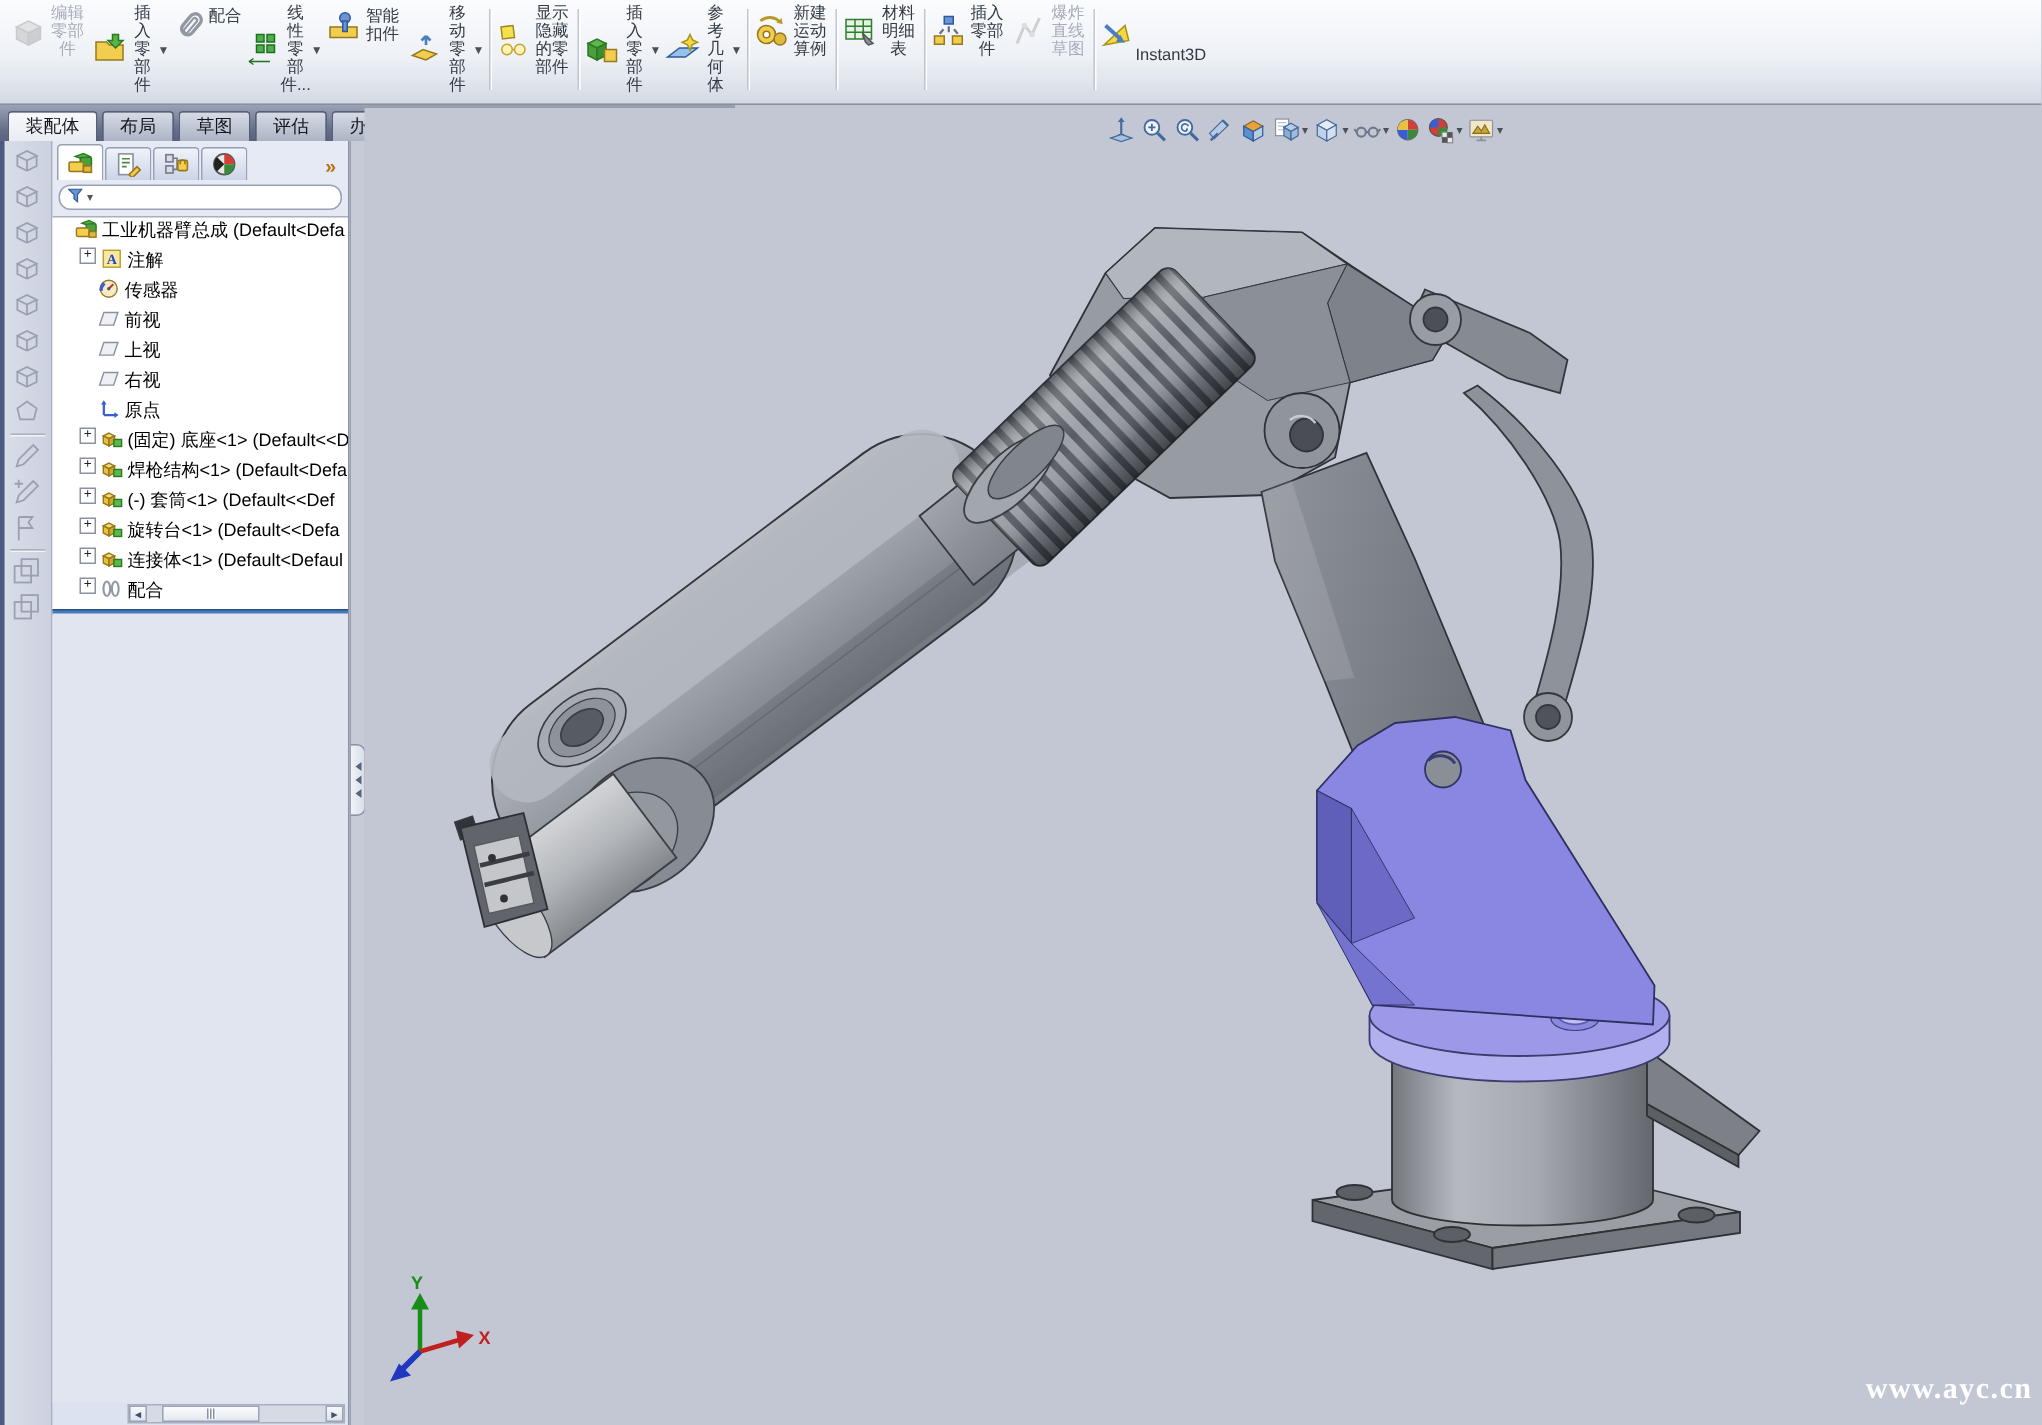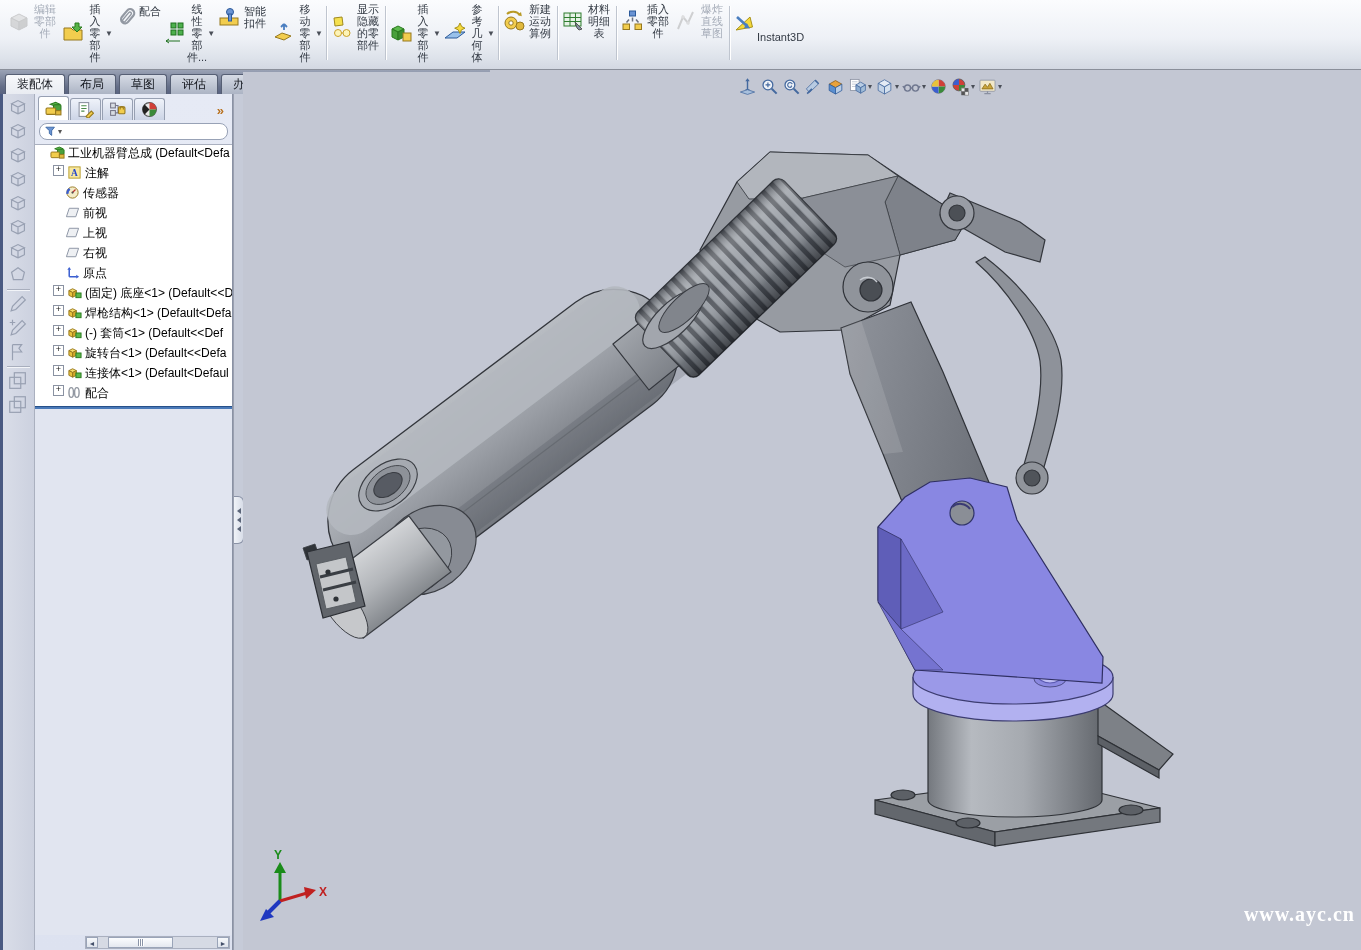--- a/index.html
+++ b/index.html
@@ -72,21 +72,21 @@
   #split-handle{position:absolute;left:0px;top:402px;width:9px;height:46px;
     background:linear-gradient(90deg,#f0f3f8,#d8dde8);border:1px solid #8a92a6;border-left:0;
     border-radius:0 6px 6px 0;display:flex;flex-direction:column;align-items:center;justify-content:center;gap:3px;}
   #split-handle i{width:0;height:0;border-right:4px solid #5a6478;border-top:3px solid transparent;border-bottom:3px solid transparent;}
   
   #viewport{position:absolute;left:243px;top:72px;right:0;bottom:0;background:#c3c7d3;overflow:hidden;}
   #headsup{position:absolute;left:494px;top:4px;display:flex;align-items:center;gap:1px;}
   .hu-item{display:flex;align-items:center;padding:1px;cursor:default;}
   .hu-caret{font-size:8px;color:#4a4f58;margin-left:1px;}
   #model{position:absolute;left:0;top:0;}
-  #watermark{position:absolute;right:6px;bottom:24px;font-family:"Liberation Serif","DejaVu Serif",serif;
+  #watermark{position:absolute;right:6px;bottom:12px;font-family:"Liberation Serif","DejaVu Serif",serif;
     font-weight:bold;font-size:20px;color:#ffffff;letter-spacing:1px;}
 </style>
 </head>
 <body>
 
 <div id="toolbar">
   <div id="toolbar-buttons">
       <div class="tb-btn disabled">
         <span class="tb-ico">
           <svg width="24" height="24" viewBox="0 0 24 24">

